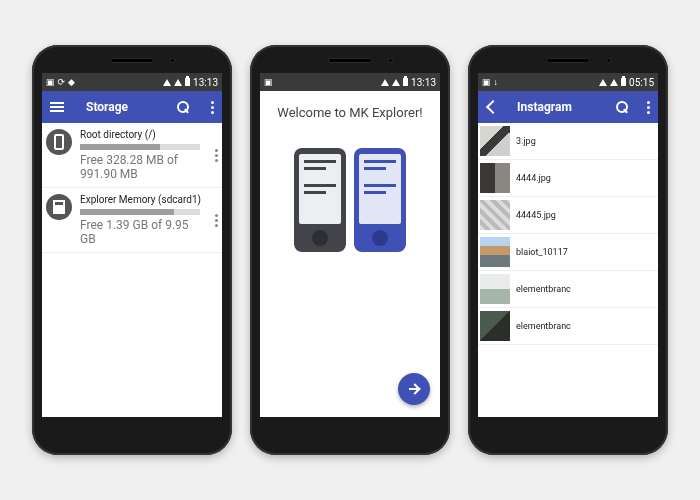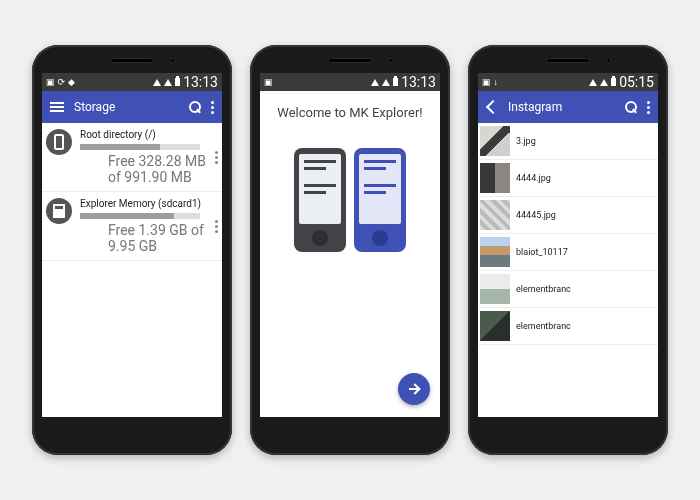--- a/index.html
+++ b/index.html
@@ -58,37 +58,37 @@
     height: 18px;
     background: #3a3a3a;
     color: #fff;
     font-size: 8px;
     display: flex;
     align-items: center;
     justify-content: space-between;
     padding: 0 4px;
   }
   .status-icons { display: flex; gap: 3px; align-items: center; }
-  .status-clock { font-size: 14px; }
+  .status-clock { font-size: 10px; }
   .tri { width:0; height:0; border-left:4px solid transparent; border-right:4px solid transparent; border-bottom:7px solid #fff; }
   .batt { width:5px; height:8px; background:#fff; position:relative; }
   .batt::before { content:""; position:absolute; top:-2px; left:1px; width:3px; height:2px; background:#fff; }
   .mini-ico { font-size:9px; line-height:1; }
 
   
   .app-bar {
     height: 32px;
     background: #3f51b5;
     color: #fff;
     display: flex;
     align-items: center;
     padding: 0 8px;
-    gap: 10px;
+    gap: 22px;
     font-size: 12px;
-    font-weight: 400;
+    font-weight: 700;
   }
   .app-bar .spacer { flex: 1; }
   .hamburger { display:flex; flex-direction:column; gap:2px; cursor:pointer; }
   .hamburger span { display:block; width:14px; height:2px; background:#fff; }
   .search-ico {
     width:12px; height:12px; position:relative;
   }
   .search-ico::before {
     content:""; position:absolute; width:8px; height:8px;
     border:2px solid #fff; border-radius:50%; left:0; top:0;
@@ -125,21 +125,21 @@
   .sd-mark::after { content:""; position:absolute; top:2px; left:2px; width:8px; height:3px; background:#555; }
   .phone-mark {
     width:10px; height:16px; border:2px solid #fff; border-radius:2px;
   }
   .storage-body { flex:1; min-width:0; }
   .storage-title { font-size:10px; color:#222; line-height:1.2; }
   .storage-bar {
     height:6px; background:#ddd; margin:3px 0; width:120px;
   }
   .storage-bar .fill { height:100%; }
-  .storage-free { font-size:14px; color:#777;margin-left:28px; }
+  .storage-free { font-size:12px; color:#777; }
   .storage-item .dots3 i { background:#888; }
   .storage-item .dots3 { align-self:center; }
 
   
   .welcome-body {
     flex:1; display:flex; flex-direction:column; align-items:center;
     padding:12px 6px; position:relative;
   }
   .welcome-title { font-size:13px; color:#444; margin-top:2px; }
   .mini-phones { display:flex; gap:8px; margin-top:28px; }

